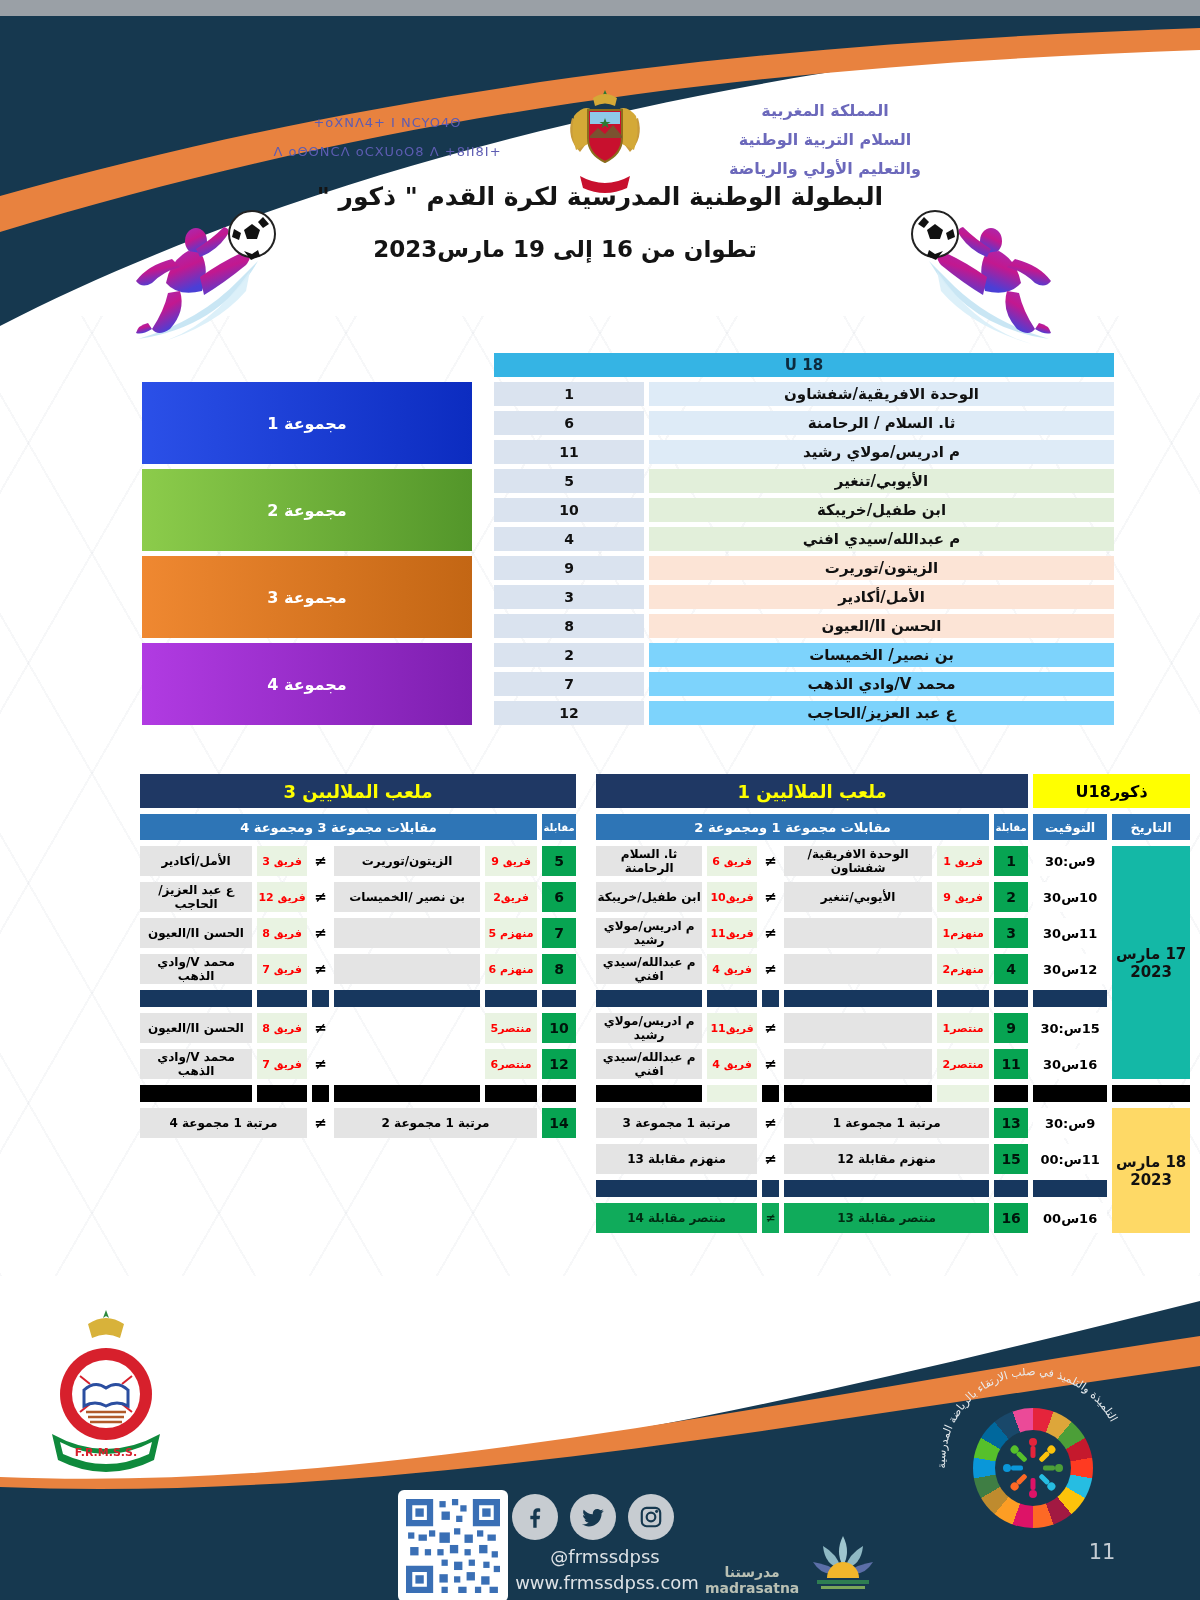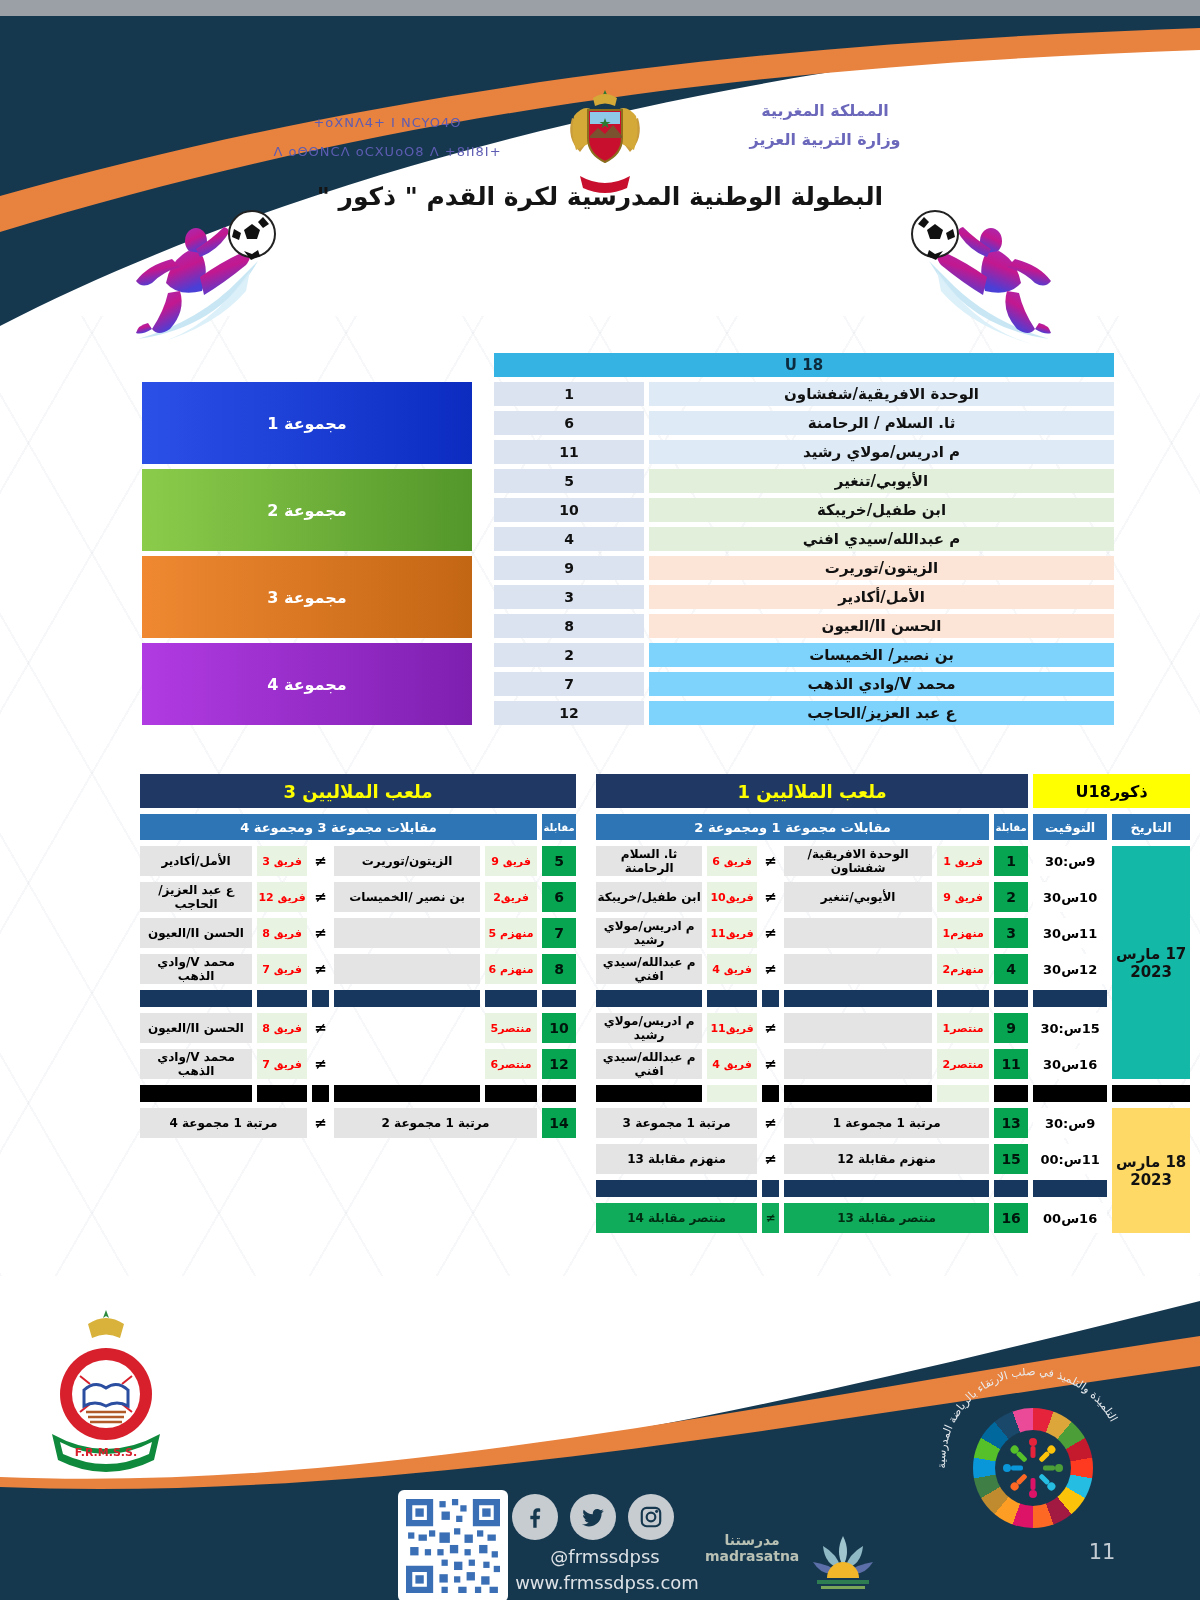--- a/index.html
+++ b/index.html
@@ -78,21 +78,21 @@
   #player-right { left:872px; top:183px; transform:scaleX(-1); }
 
   
   #footer-curve { left:0; top:1270px; }
   #frmss-logo { left:36px; top:1290px; }
   #qr-box { left:398px; top:1474px; width:110px; height:112px; background:#fff; border-radius:6px; padding:8px; }
   #social-row { left:512px; top:1478px; width:190px; display:flex; gap:12px; }
   .soc { width:46px; height:46px; border-radius:50%; background:#c7ccd1; display:flex; align-items:center; justify-content:center; }
   #handle { left:480px; top:1530px; width:250px; text-align:center; color:#dde2e6; font-size:18px; }
   #website { left:462px; top:1556px; width:290px; text-align:center; color:#dde2e6; font-size:18px; }
-  #madrasatna { left:705px; top:1516px; width:180px; display:flex; align-items:flex-start; gap:8px; }
+  #madrasatna { left:705px; top:1516px; width:180px; display:flex; align-items:flex-end; gap:8px; }
   #madrasatna .mtxt { color:#b9c0b4; font-size:14px; font-weight:bold; text-align:center; direction:rtl; line-height:16px; }
   #sdg { left:938px; top:1352px; width:190px; height:190px; }
   #sdg-ring { position:absolute; left:35px; top:40px; width:120px; height:120px; border-radius:50%;
     background:conic-gradient(#e5243b 0 20deg,#dda63a 20deg 40deg,#4c9f38 40deg 60deg,#c5192d 60deg 80deg,
       #ff3a21 80deg 100deg,#26bde2 100deg 120deg,#fcc30b 120deg 140deg,#a21942 140deg 160deg,
       #fd6925 160deg 180deg,#dd1367 180deg 200deg,#fd9d24 200deg 220deg,#bf8b2e 220deg 240deg,
       #3f7e44 240deg 260deg,#0a97d9 260deg 280deg,#56c02b 280deg 300deg,#00689d 300deg 320deg,
       #19486a 320deg 340deg,#eb4a98 340deg 360deg); }
   #sdg-ring::after { content:""; position:absolute; left:22px; top:22px; width:76px; height:76px;
     border-radius:50%; background:#16384f; }
@@ -103,21 +103,22 @@
 
 <div id="page">
 
   <svg id="top-banner" class="abs" width="1200" height="340" viewBox="0 0 1200 340">
     <path d="M0,0 L1200,0 L1200,14 C780,42 330,140 0,310 Z" fill="#16384f"></path>
     <path d="M0,180 C420,62 800,26 1200,12 L1200,34 C800,48 420,88 0,216 Z" fill="#e8823f"></path>
   </svg>
 
   <div class="abs ministry-ar">
     <div>المملكة المغربية</div>
-    <div>وزارة التربية العزيز</div>
+    <div>السلام التربية الوطنية</div>
+    <div>والتعليم الأولي والرياضة</div>
   </div>
   <div class="abs ministry-tif">
     <div>+oXNΛ4+ I NCYO4Θ</div>
     <div>Λ oΘΘNCΛ oCXUoO8 Λ +8II8I+</div>
   </div>
 
   <svg class="abs" style="left:566px;top:72px" width="78" height="106" viewBox="0 0 78 106">
     <path d="M39,2 l3,7 -3,-2 -3,2 Z" fill="#2d7a33"></path>
     <path d="M27,10 q12,-8 24,0 l-2,8 q-10,-5 -20,0 Z" fill="#d4a937"></path>
     <circle cx="39" cy="9" r="2.5" fill="#d4a937"></circle>
@@ -126,20 +127,21 @@
     <path d="M8,28 q10,-12 18,-6 l-4,34 -12,6 Q4,44 8,28 Z" fill="#d4a937"></path>
     <path d="M70,28 q-10,-12 -18,-6 l4,34 12,6 q6,-18 2,-34 Z" fill="#d4a937"></path>
     <path d="M22,22 h34 v28 q0,16 -17,24 q-17,-8 -17,-24 Z" fill="#c8102e" stroke="#8a6d1d" stroke-width="2"></path>
     <path d="M24,24 h30 v12 h-30 Z" fill="#8ec9e8"></path>
     <path d="M24,48 l8,-8 7,6 8,-9 9,11 v2 h-32 Z" fill="#7a5230"></path>
     <path d="M39,30 l3.5,10 -9,-6 h11 l-9,6 Z" fill="#2d7a33"></path>
     <path d="M14,88 q25,14 50,0 l-3,12 q-22,10 -44,0 Z" fill="#c8102e"></path>
   </svg>
 
   <div class="abs main-title">البطولة الوطنية المدرسية  لكرة القدم " ذكور "</div>
+  <div class="abs sub-title">تطوان  من 16 إلى 19 مارس2023</div>
 
   <svg id="player-left" class="abs" width="215" height="152" viewBox="0 0 215 152">
     <defs>
       <linearGradient id="pg" x1="0" y1="0" x2="0.4" y2="1">
         <stop offset="0" stop-color="#a62bb5"></stop>
           <stop offset="0.5" stop-color="#c2188f"></stop>
           <stop offset="1" stop-color="#4a3fd6"></stop>
       </linearGradient>
     </defs>
     <path d="M158,62 Q120,128 38,140 Q100,122 140,80 Z" fill="#bfe2f2" opacity="0.85"></path>

